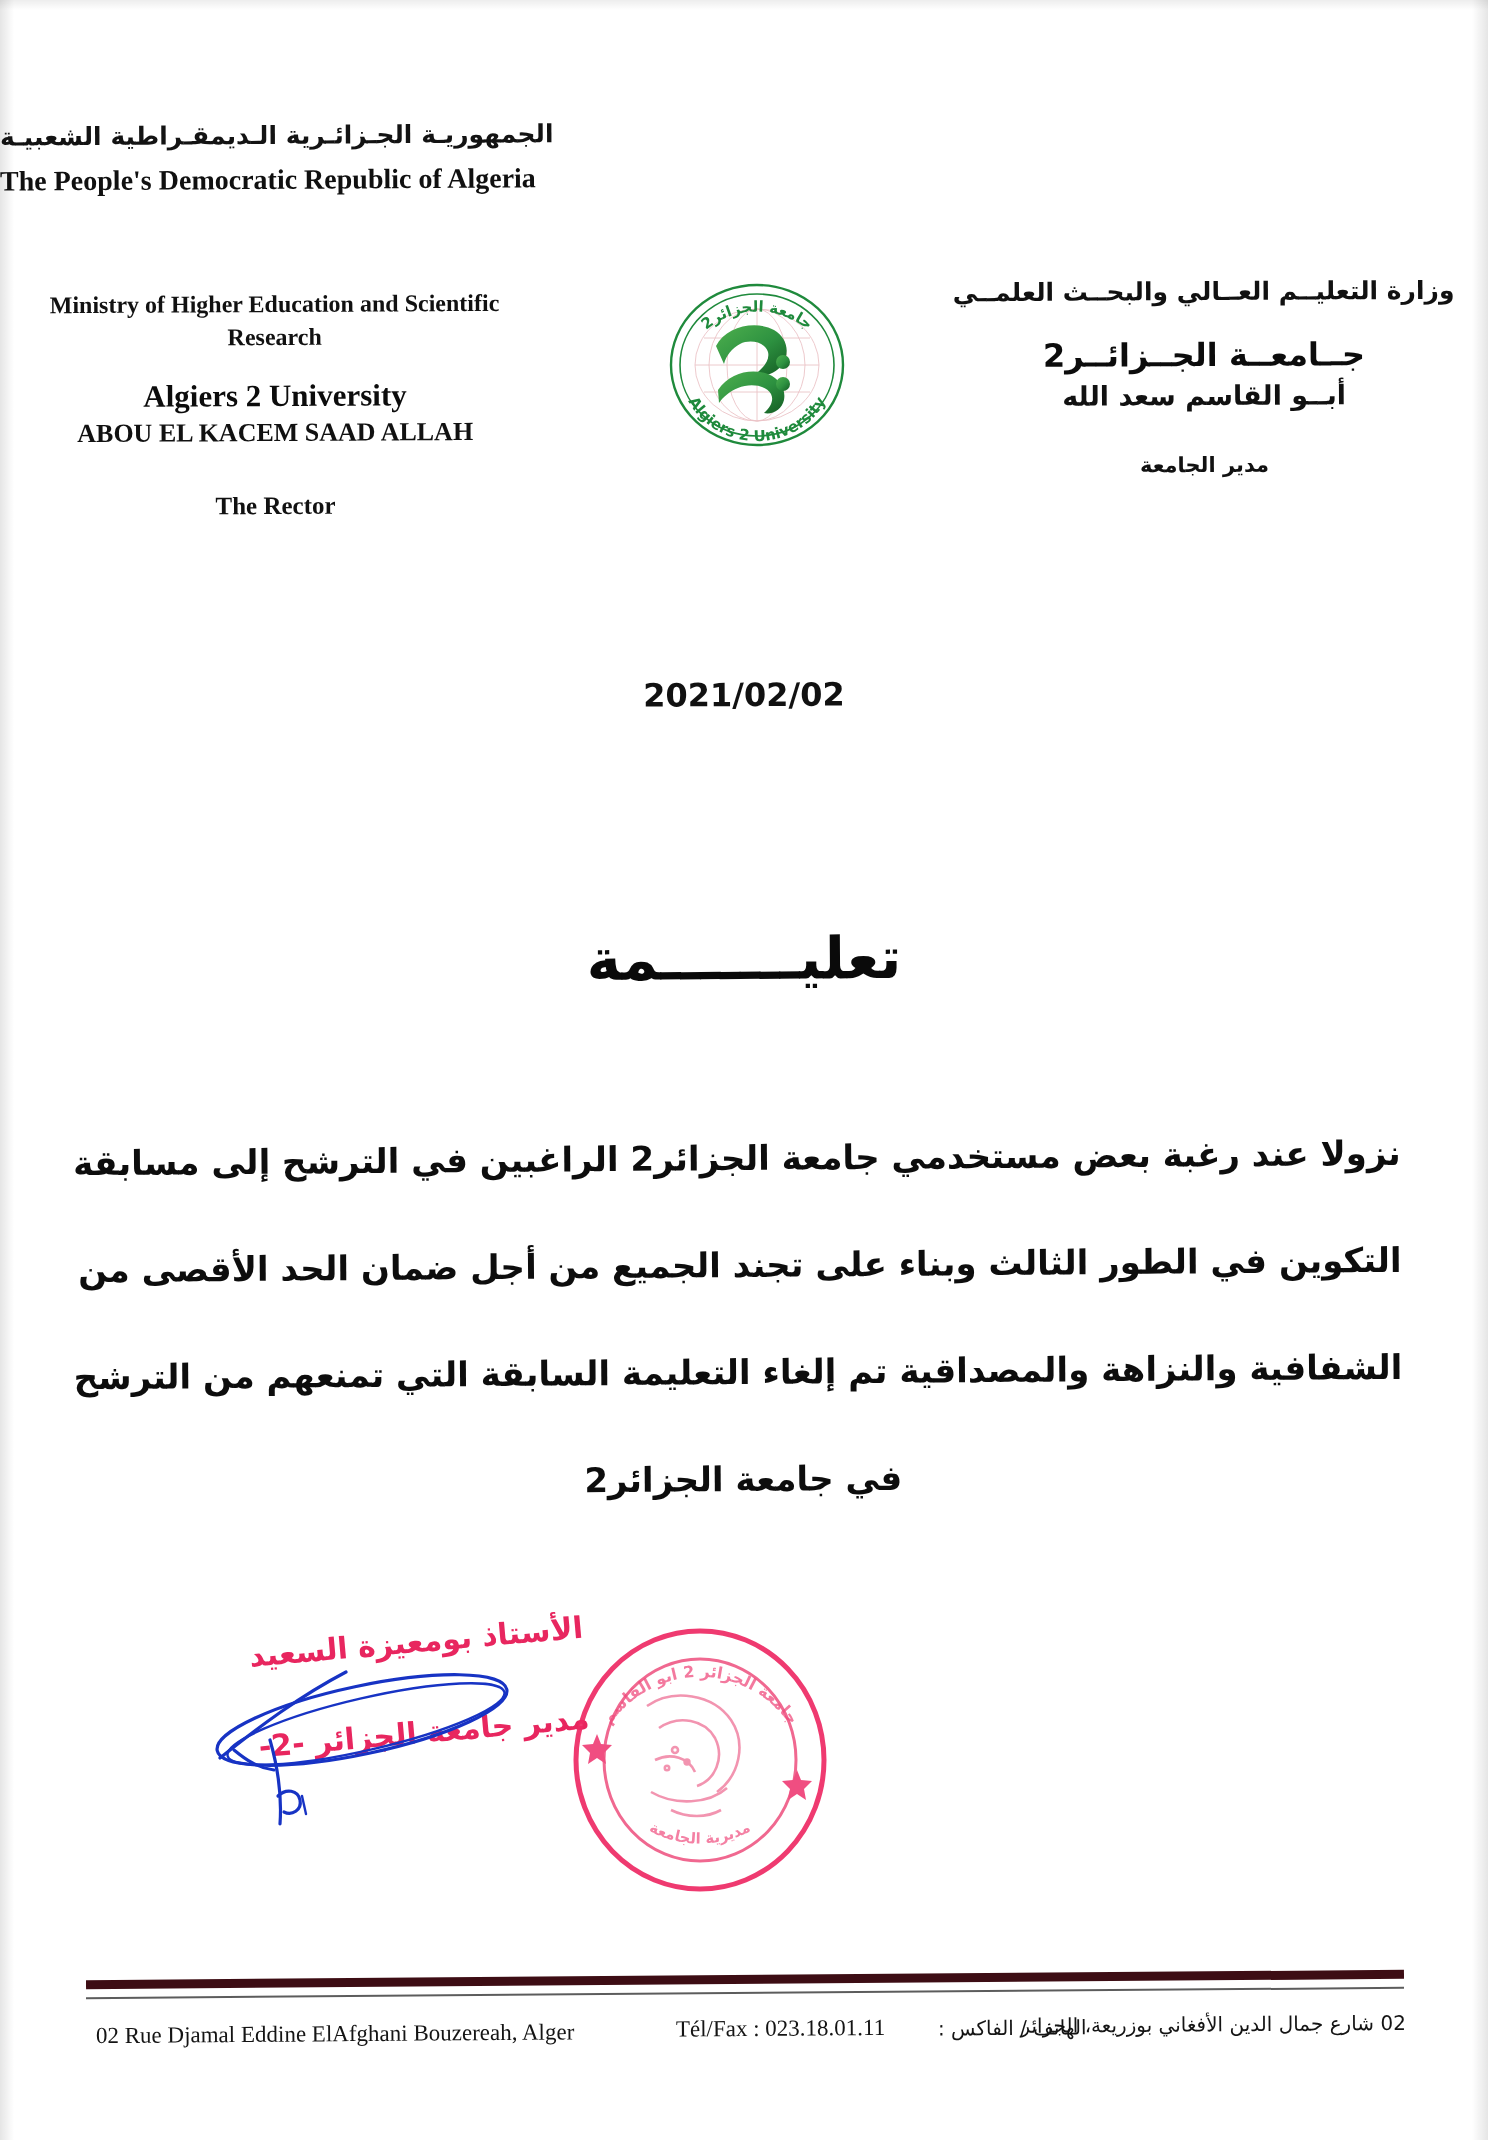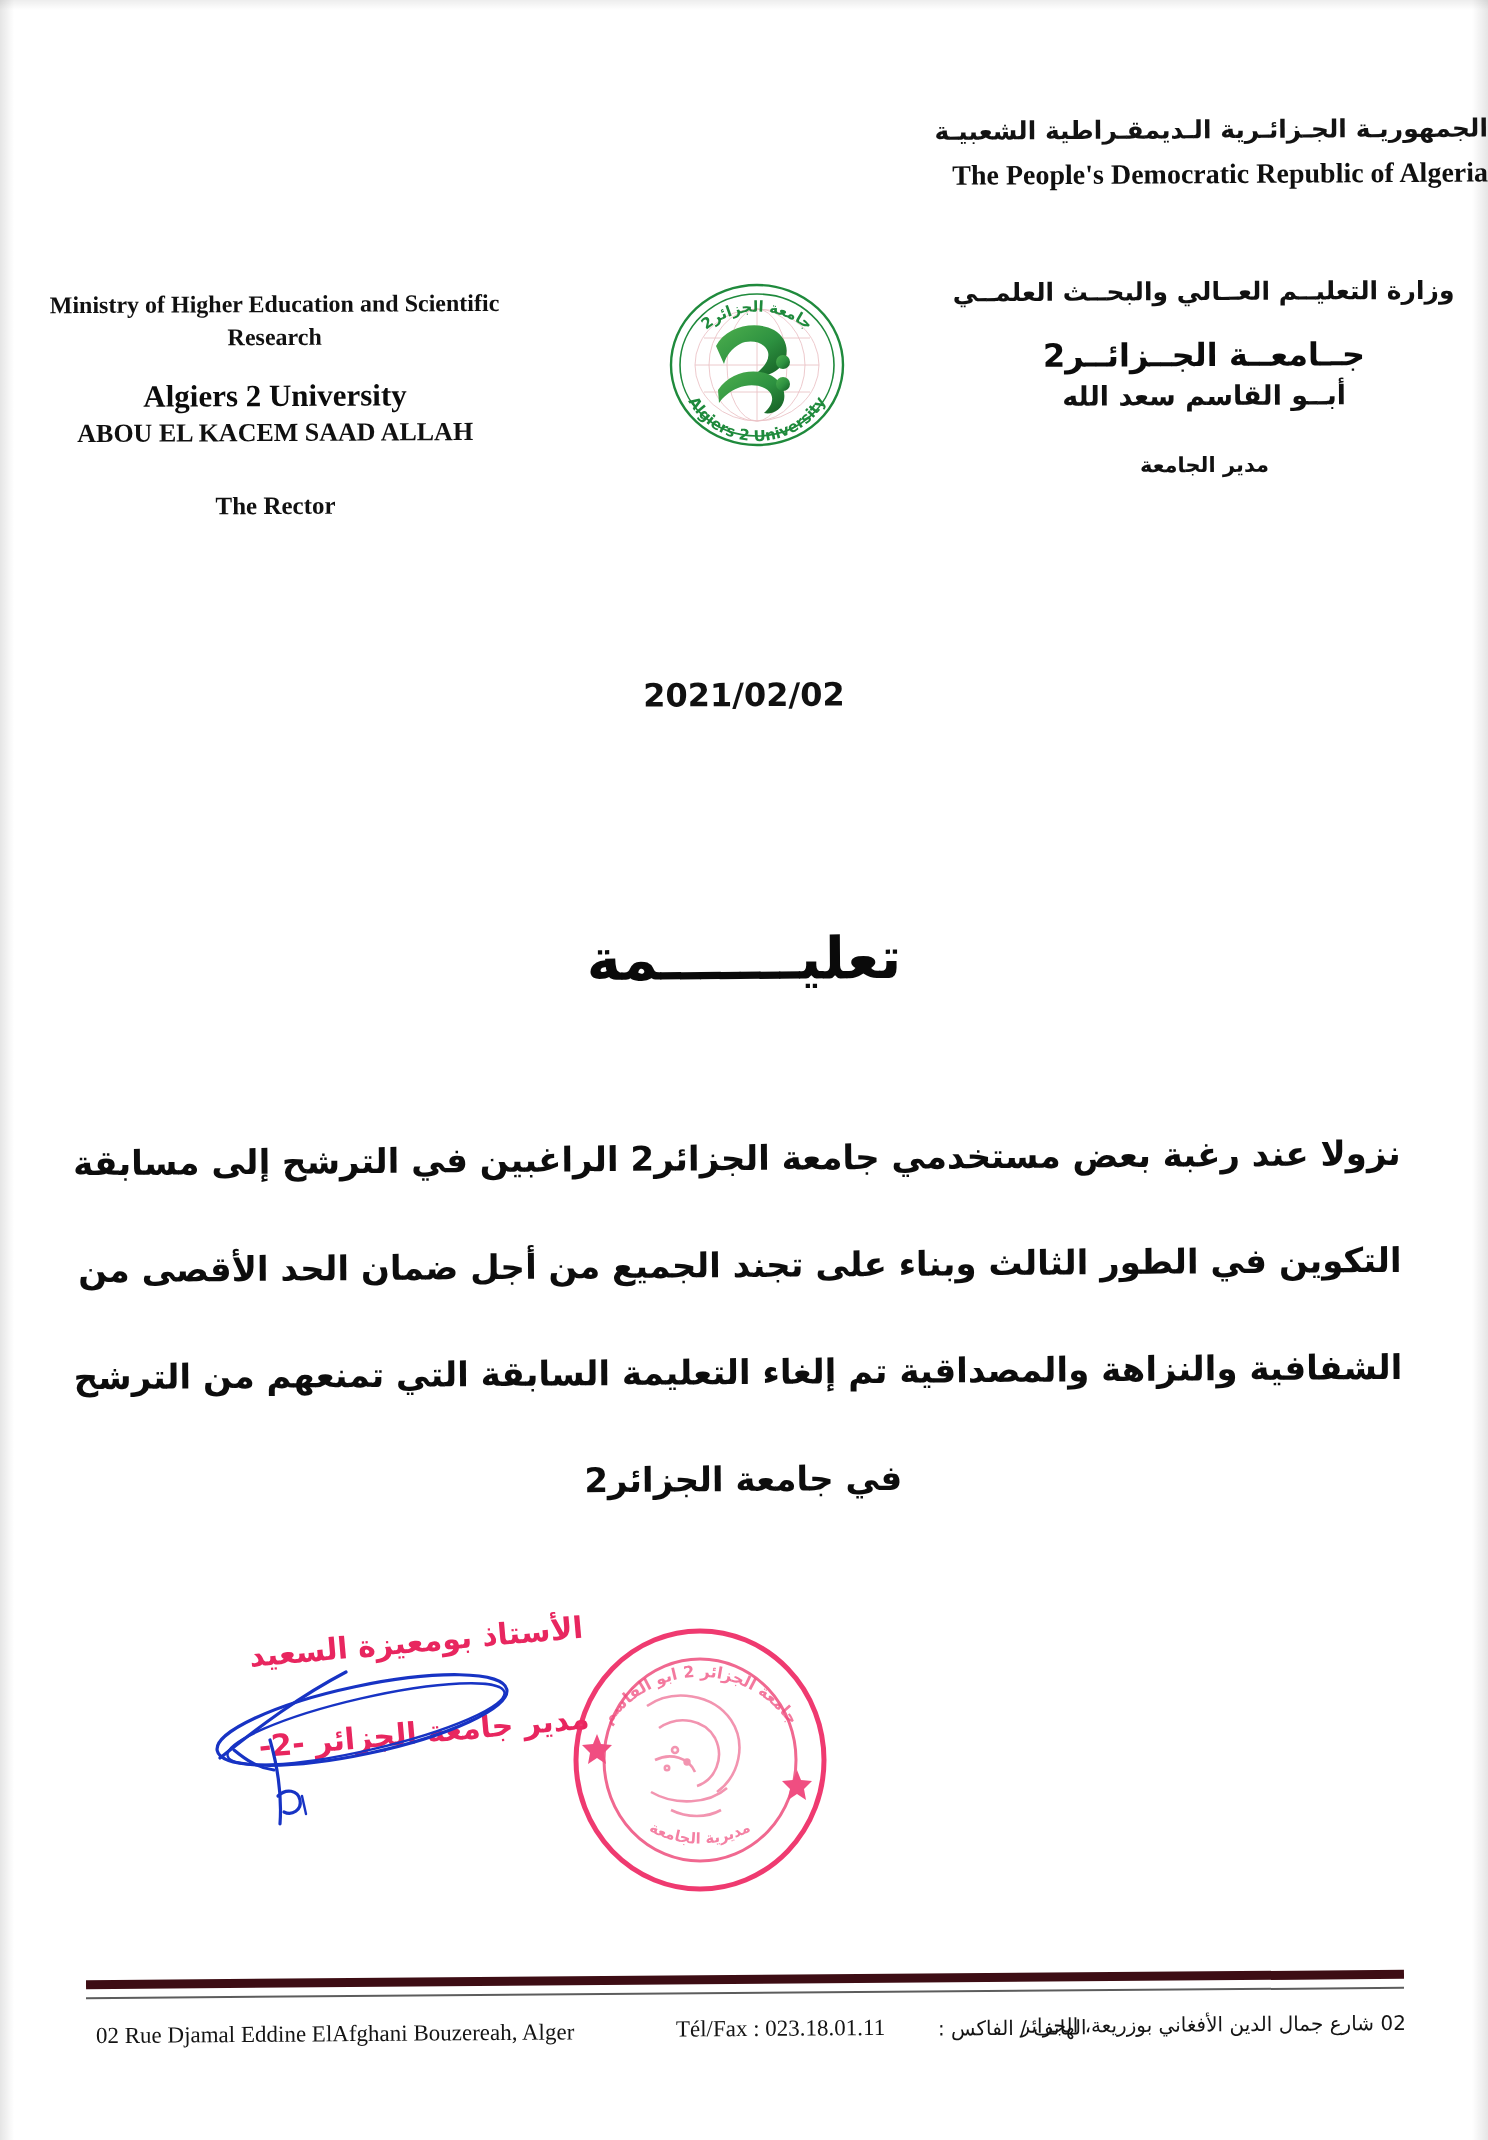--- a/index.html
+++ b/index.html
@@ -35,21 +35,21 @@
     background: linear-gradient(to bottom, rgba(0,0,0,0.07), rgba(0,0,0,0));
     pointer-events: none;
   }
 
   
   .national-header {
     position: absolute;
     top: 118px;
     left: 0;
     width: 100%;
-    text-align: right;
+    text-align: left;
   }
   .nat-ar {
     font-family: "DejaVu Sans", "Liberation Sans", sans-serif;
     direction: rtl;
     font-weight: bold;
     font-size: 25px;
     letter-spacing: 0.5px;
     color: #131313;
     transform: rotate(-0.35deg);
   }

